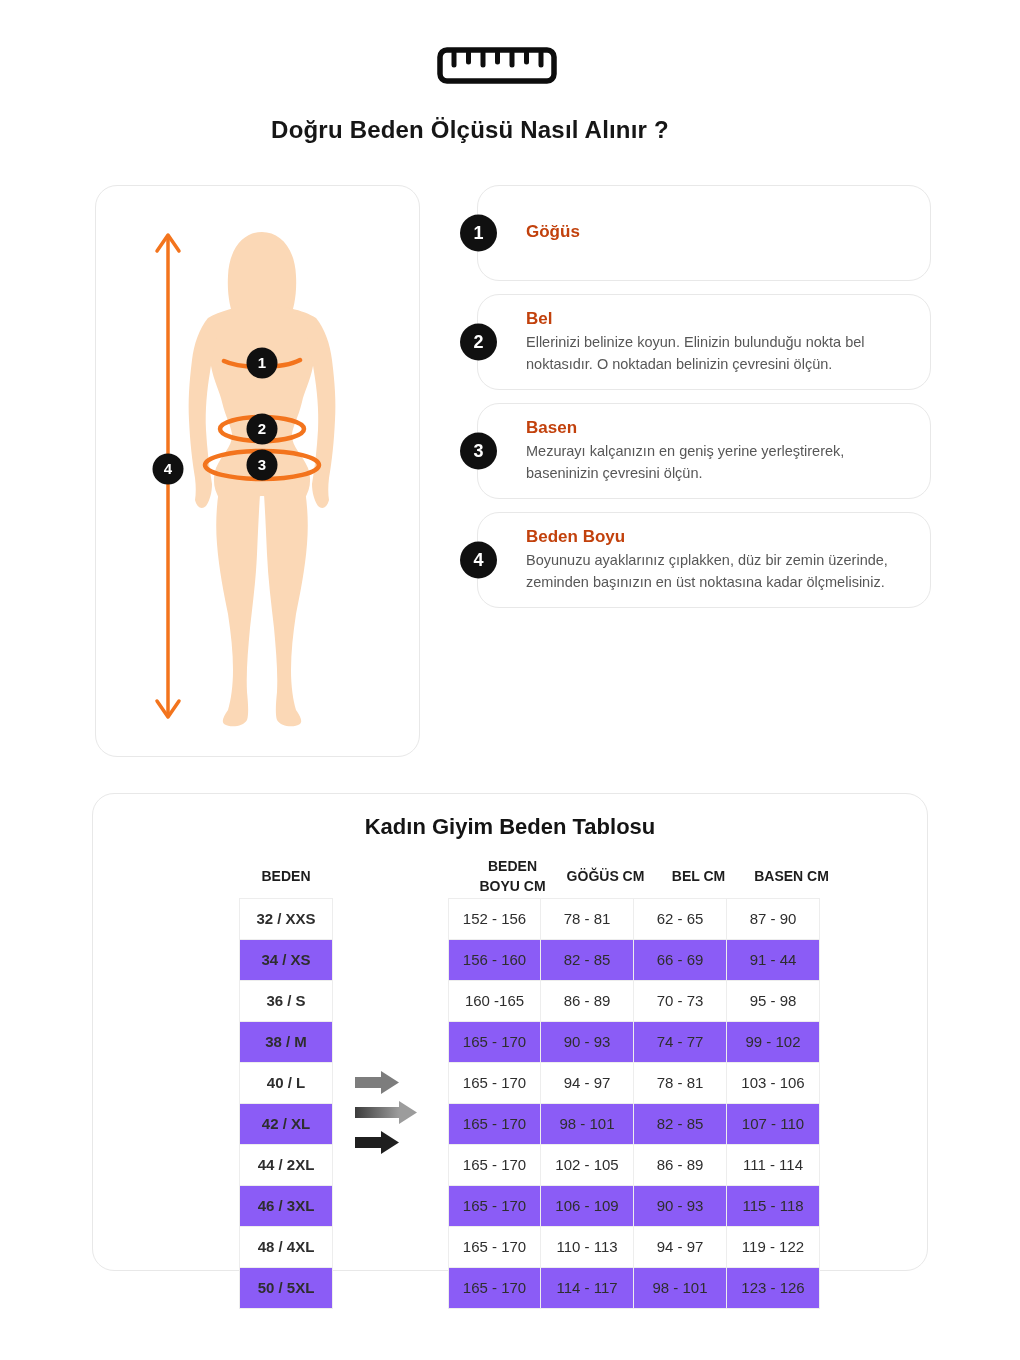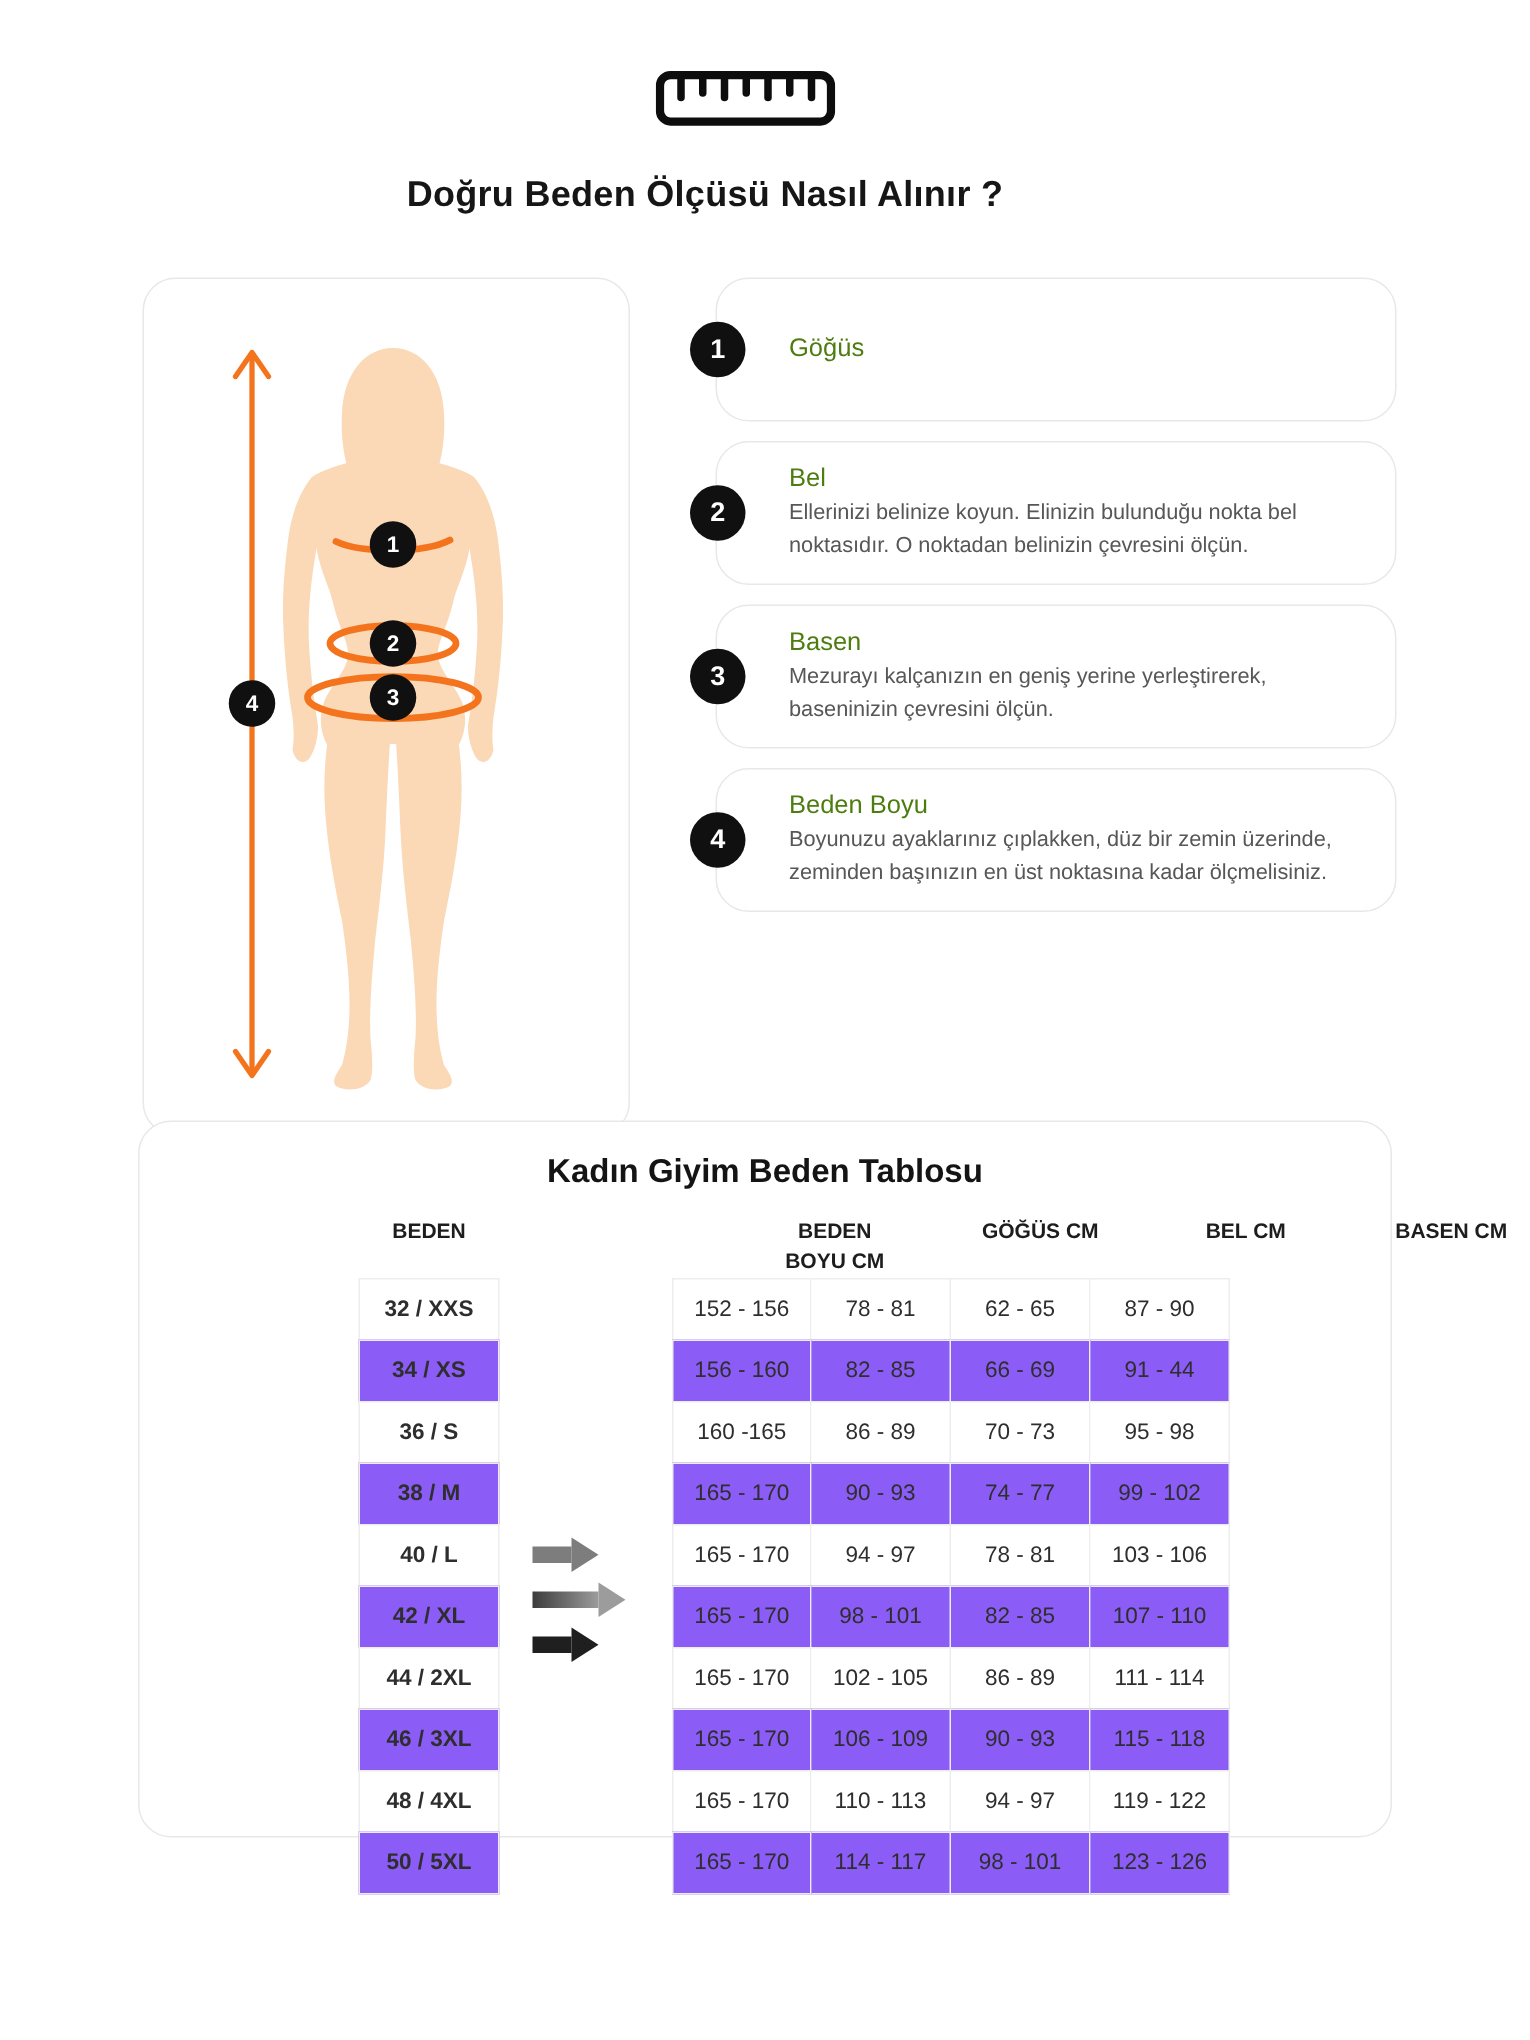--- a/index.html
+++ b/index.html
@@ -28,33 +28,33 @@
     position:relative;height:96px;border:1px solid #e8e8e8;border-radius:22px;
     background:#fff;box-sizing:border-box;padding:0 26px 0 48px;
     display:flex;flex-direction:column;justify-content:center;
   }
   .step-num{
     position:absolute;left:-18px;top:50%;transform:translateY(-50%);
     width:37px;height:37px;border-radius:50%;background:#101010;color:#fff;
     display:flex;align-items:center;justify-content:center;
     font-size:18px;font-weight:700;
   }
-  .step-title{font-size:17px;font-weight:400;color:#4d7c0f;margin-bottom:3px;}
+  .step-title{font-size:17px;font-weight:700;color:#c2410c;margin-bottom:3px;}
   .step-text{font-size:14.5px;color:#575757;line-height:1.5;}
   
   .table-card{
-    position:absolute;left:92px;top:747px;width:836px;height:478px;
+    position:absolute;left:92px;top:793px;width:836px;height:478px;
     border:1px solid #e8e8e8;border-radius:22px;background:#fff;box-sizing:border-box;padding-left:44px;
   }
   .table-title{
     position:absolute;left:0;top:20px;width:100%;text-align:center;
     font-size:22px;font-weight:700;color:#141414;
   }
   .table-header-row{
-    position:absolute;left:146px;top:62px;display:flex;align-items:flex-start;gap:44px;
+    position:absolute;left:146px;top:62px;display:flex;align-items:center;
   }
   .th{font-size:14px;font-weight:600;color:#1d1d1d;text-align:center;line-height:1.45;}
   .th-size{width:94px;margin-right:133px;}
   .th-val{width:93px;padding:0 6px;box-sizing:border-box;}
   .table-body{position:absolute;left:146px;top:104px;}
   .trow{display:flex;height:42px;margin-top:-1px;}
   .trow:first-child{margin-top:0;}
   .td{
     box-sizing:border-box;border:1px solid #ededed;background:#fff;
     font-size:15px;font-weight:500;color:#2e2e2e;text-align:center;line-height:40px;

